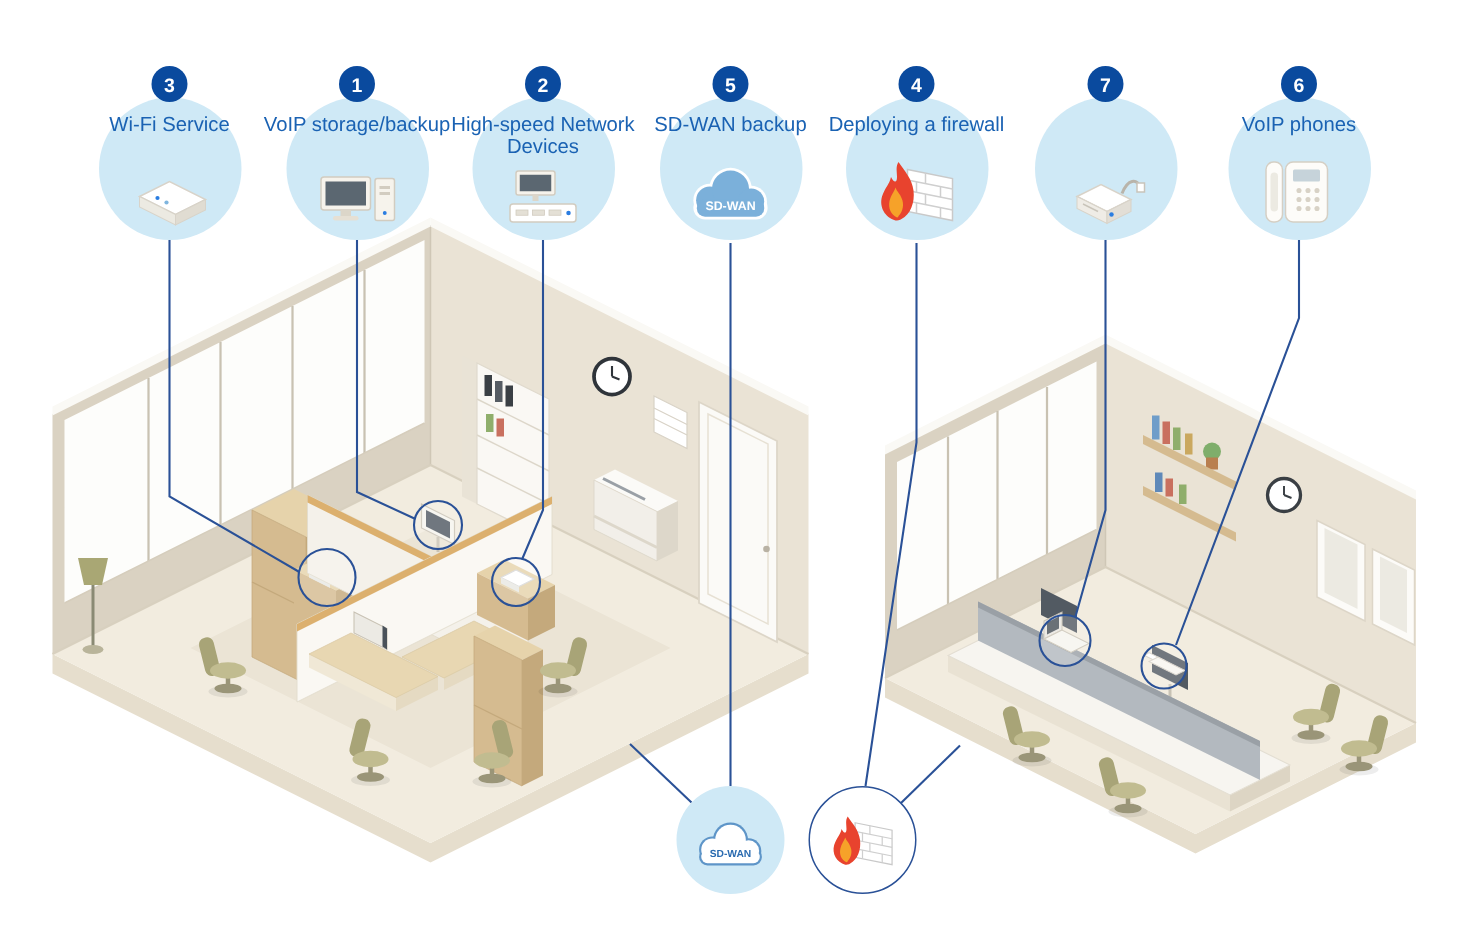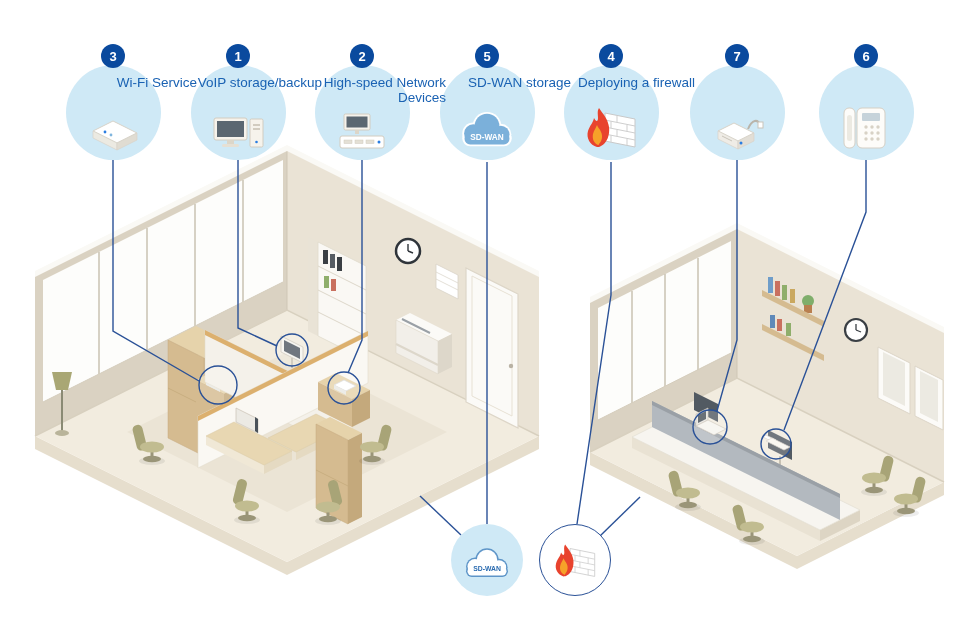--- a/index.html
+++ b/index.html
@@ -6,21 +6,21 @@
   html,body { background:#fff; font-family:"Liberation Sans", sans-serif; }
   .stage { position:relative; width:980px; height:629px; background:#fff; overflow:hidden; }
   .scene { position:absolute; left:0; top:0; }
   .callout { position:absolute; top:44px; width:140px; display:flex; flex-direction:column; align-items:center; }
   .num { width:24px; height:24px; border-radius:50%; background:#0a4a9e; color:#fff;
          font-size:13px; font-weight:bold; display:flex; align-items:center; justify-content:center;
          position:relative; z-index:3; }
   .bubble { width:95px; height:95px; border-radius:50%; background:#cfe9f6; margin-top:-3px;
             position:relative; z-index:1; display:flex; justify-content:center; align-items:flex-end; }
   .bubble svg { margin-bottom:9px; }
-  .lbl { position:absolute; top:31px; left:-14px; right:-14px; text-align:right;
+  .lbl { position:absolute; top:31px; left:-14px; right:-14px; text-align:center;
          color:#1a62b3; font-size:13.5px; line-height:1.12; z-index:2; }
   .bbadge { position:absolute; width:72px; height:72px; border-radius:50%; background:#cfe9f6;
             display:flex; align-items:center; justify-content:center; z-index:2; }
   .bbadge.ring { background:#fff; border:1.5px solid #2a5197; }
   svg text { font-family:"Liberation Sans", sans-serif; }
 </style>
 </head>
 <body>
 
 <div class="stage">
@@ -350,21 +350,21 @@
         <rect x="10" y="27" width="8" height="3.5" fill="#e4e0d6" stroke="#cfc9bd" stroke-width="0.5"></rect>
         <rect x="21" y="27" width="8" height="3.5" fill="#e4e0d6" stroke="#cfc9bd" stroke-width="0.5"></rect>
         <rect x="32" y="27" width="8" height="3.5" fill="#e4e0d6" stroke="#cfc9bd" stroke-width="0.5"></rect>
         <circle cx="45" cy="29" r="1.5" fill="#2a7de1"></circle>
       </svg>
     </div>
   </div>
 
   <div class="callout" style="left:417px">
     <div class="num">5</div>
-    <div class="lbl">SD-WAN storage</div>
+    <div class="lbl">SD-WAN backup</div>
     <div class="bubble">
       <svg width="66" height="48" viewBox="0 0 72 52">
         <g fill="#fff">
           <circle cx="21" cy="33" r="12"></circle>
             <circle cx="36" cy="25" r="15.5"></circle>
             <circle cx="51" cy="34" r="11.5"></circle>
           <rect x="9" y="30" width="54" height="17" rx="8.5"></rect>
         </g>
         <g fill="#7bb0da">
           <circle cx="21" cy="33" r="10"></circle>
@@ -408,20 +408,21 @@
         <polygon points="10,22 30,32 30,40 10,30" fill="#efece6" stroke="#d8d3c9" stroke-width="0.7"></polygon>
         <polygon points="30,32 46,24 46,32 30,40" fill="#e2ded6" stroke="#d8d3c9" stroke-width="0.7"></polygon>
         <line x1="14" y1="27" x2="24" y2="32" stroke="#c9c4ba"></line>
         <circle cx="33" cy="34" r="1.5" fill="#2a7de1"></circle>
       </svg>
     </div>
   </div>
 
   <div class="callout" style="left:796px">
     <div class="num">6</div>
+    <div class="lbl">VoIP phones</div>
     <div class="bubble">
       <svg width="52" height="46" viewBox="0 0 52 46">
         <rect x="17" y="3" width="28" height="40" rx="5" fill="#fdfcf9" stroke="#d5cfc4"></rect>
         <rect x="22" y="8" width="18" height="8" rx="1" fill="#c6d3da"></rect>
         <circle cx="26" cy="22" r="1.7" fill="#d8d2c6"></circle>
           <circle cx="32" cy="22" r="1.7" fill="#d8d2c6"></circle>
           <circle cx="38" cy="22" r="1.7" fill="#d8d2c6"></circle>
         <circle cx="26" cy="28" r="1.7" fill="#d8d2c6"></circle>
           <circle cx="32" cy="28" r="1.7" fill="#d8d2c6"></circle>
           <circle cx="38" cy="28" r="1.7" fill="#d8d2c6"></circle>

